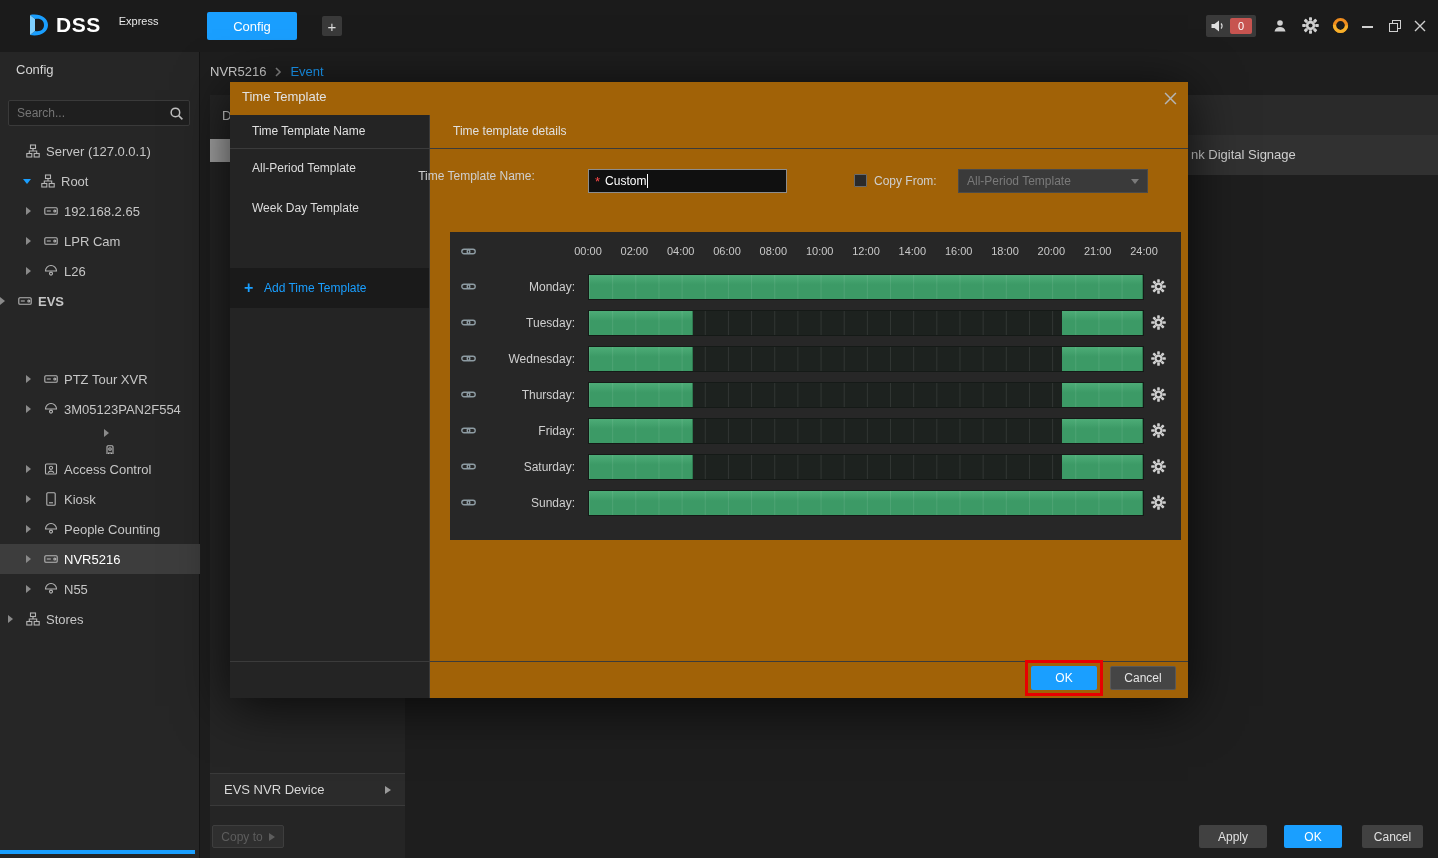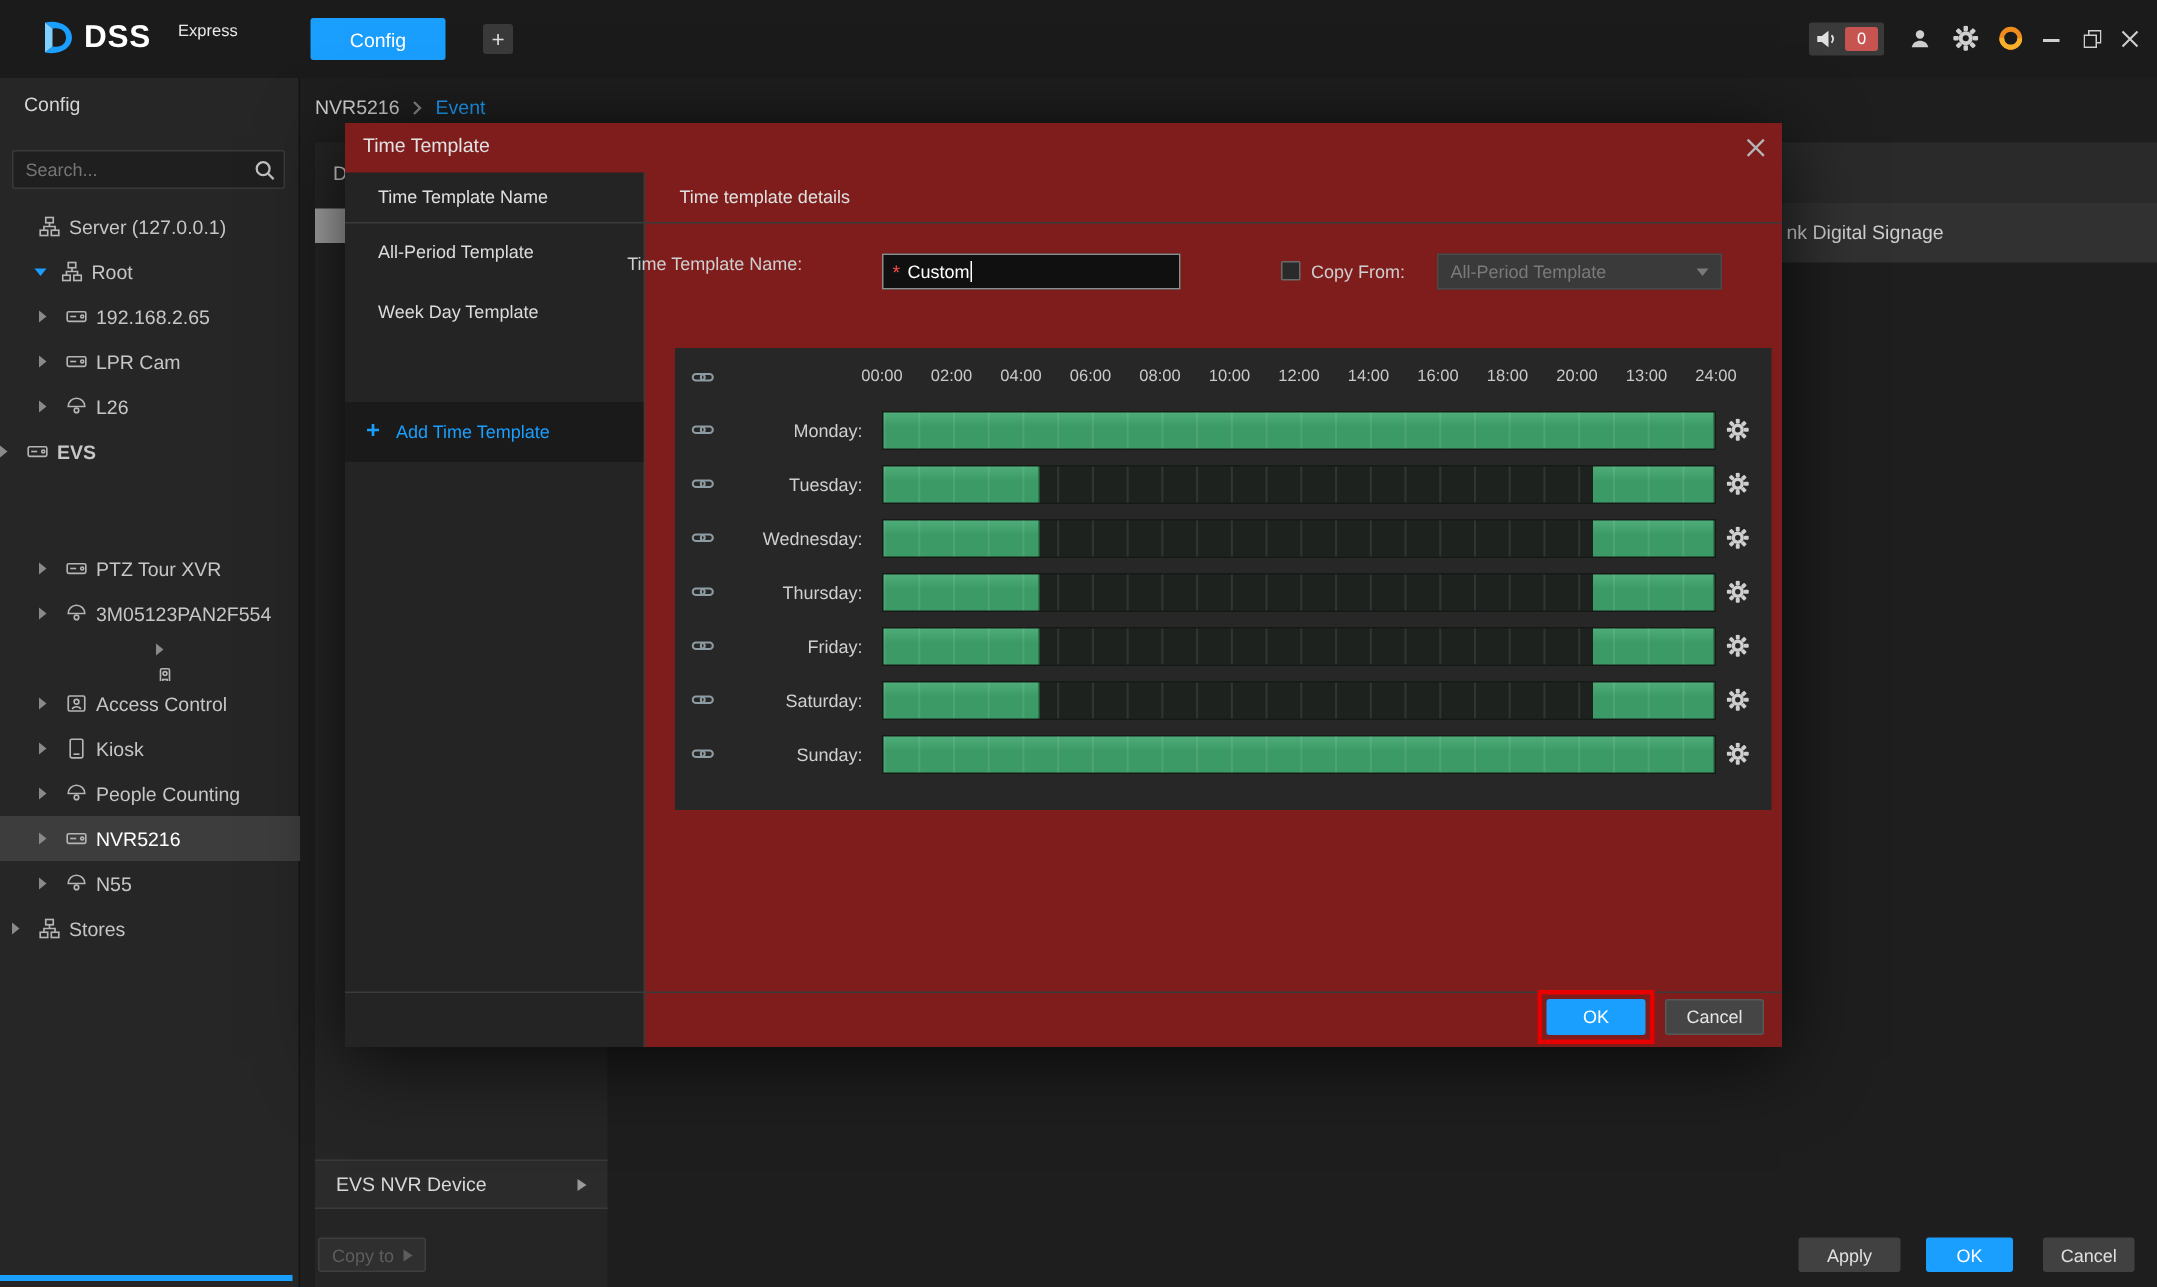--- a/index.html
+++ b/index.html
@@ -45,21 +45,21 @@
   .band2{left:205px;top:83px;width:1033px;height:40px;background:#313131}
   .bandtext{left:991px;top:83px;height:40px;line-height:40px;color:#cfcfcf;font-size:13px}
   .mf-apply{left:999px;top:773px;width:68px;height:23px;background:#414141;color:#e0e0e0}
   .mf-ok{left:1084px;top:773px;width:58px;height:23px;background:#1a9fff;color:#fff}
   .mf-cancel{left:1162px;top:773px;width:61px;height:23px;background:#414141;color:#e0e0e0}
   .tri-right{width:0;height:0;border-left:6px solid #9a9a9a;border-top:4px solid transparent;border-bottom:4px solid transparent}
   .tri-right.dim{border-left-color:#5d5d5d}
   .tri-down{width:0;height:0;border-top:5px solid #8a8a8a;border-left:4px solid transparent;border-right:4px solid transparent}
 
   
-  .modal{left:230px;top:82px;width:958px;height:616px;background:#7f1d1d;box-shadow:0 8px 50px rgba(0,0,0,.75);z-index:10}
+  .modal{left:230px;top:82px;width:958px;height:616px;background:#a16207;box-shadow:0 8px 50px rgba(0,0,0,.75);z-index:10}
   .m-title{left:12px;top:0;height:30px;line-height:30px;color:#e2e2e2;font-size:13px}
   .m-close{left:932px;top:8px;width:16px;height:16px;cursor:pointer;display:flex;align-items:center;justify-content:center}
   .m-leftcol{left:0;top:33px;width:200px;height:583px;background:#242424;border-right:1px solid #3a3a3a}
   .m-lefthead{padding-left:22px;height:33px;line-height:33px;color:#e0e0e0;font-size:12px}
   .m-divider{left:0;top:66px;width:958px;height:1px;background:#3b3b3b}
   .tpl-item{height:40px;display:flex;align-items:center;padding-left:22px;color:#dcdcdc;font-size:12px;cursor:pointer}
   .tpl-add{position:absolute;left:0;top:153px;width:199px;height:40px;background:#1a1a1a;display:flex;align-items:center;cursor:pointer}
   .tpl-add .plus{color:#1a9fff;font-size:16px;font-weight:bold;margin-left:14px;width:20px}
   .tpl-add .lbl{color:#1a9fff;font-size:12px}
   .m-righthead{left:223px;top:33px;height:33px;line-height:33px;color:#e0e0e0;font-size:12px}
@@ -468,21 +468,21 @@
           <span class="tick-label" style="left: 184.333px;">02:00</span>
           <span class="tick-label" style="left: 230.666px;">04:00</span>
           <span class="tick-label" style="left: 276.999px;">06:00</span>
           <span class="tick-label" style="left: 323.332px;">08:00</span>
           <span class="tick-label" style="left: 369.665px;">10:00</span>
           <span class="tick-label" style="left: 415.998px;">12:00</span>
           <span class="tick-label" style="left: 462.331px;">14:00</span>
           <span class="tick-label" style="left: 508.664px;">16:00</span>
           <span class="tick-label" style="left: 554.997px;">18:00</span>
           <span class="tick-label" style="left: 601.33px;">20:00</span>
-          <span class="tick-label" style="left: 647.663px;">13:00</span>
+          <span class="tick-label" style="left: 647.663px;">21:00</span>
           <span class="tick-label" style="left: 693.996px;">24:00</span>
         </div>
       <div>
           <div class="srow" style="top: 42px;">
             <span class="linkic"><svg width="15" height="15" viewBox="0 0 15 15">
                 <g fill="none" stroke="#8d9ba2" stroke-width="1.4">
                   <rect x="0.8" y="5.3" width="8" height="4.4" rx="2.2"></rect>
                   <rect x="6.2" y="5.3" width="8" height="4.4" rx="2.2"></rect>
                 </g>
               </svg></span>

